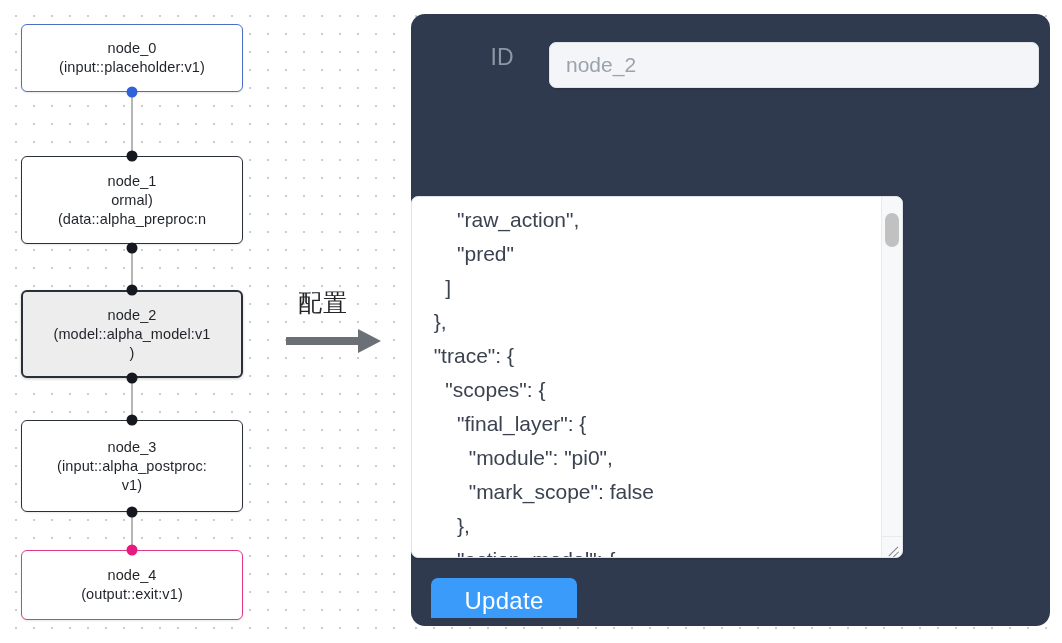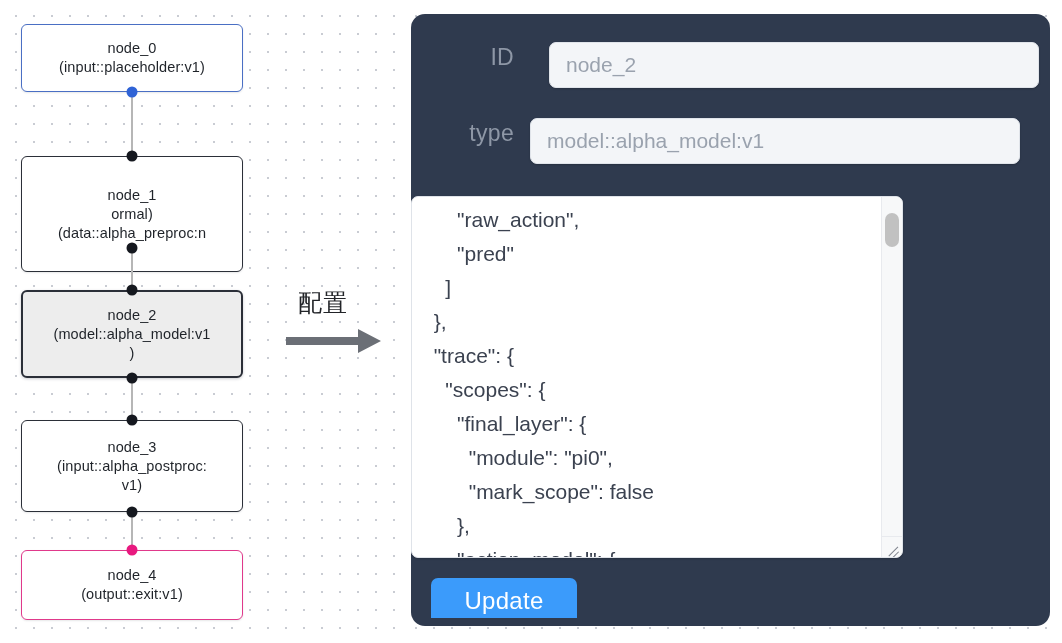--- a/index.html
+++ b/index.html
@@ -276,21 +276,21 @@
     <div class="edge" style="left:132px; top:248px; height:42px;"></div>
     <div class="edge" style="left:132px; top:378px; height:42px;"></div>
     <div class="edge" style="left:132px; top:512px; height:38px;"></div>
 
     <div class="node accent-blue" style="left:21px; top:24px; width:222px; height:68px;">
       <span class="nline">node_0</span>
       <span class="nline">(input::placeholder:v1)</span>
     </div>
     <div class="port blue" style="left:132px; top:92px;"></div>
 
-    <div class="node" style="left:21px; top:156px; width:222px; height:116px;">
+    <div class="node" style="left:21px; top:156px; width:222px; height:88px;">
       <span class="nline">node_1</span>
       <span class="nline">ormal)</span>
       <span class="nline">(data::alpha_preproc:n</span>
     </div>
     <div class="port" style="left:132px; top:156px;"></div>
     <div class="port" style="left:132px; top:248px;"></div>
 
     <div class="node selected" style="left:21px; top:290px; width:222px; height:88px;">
       <span class="nline">node_2</span>
       <span class="nline">(model::alpha_model:v1</span>
@@ -323,24 +323,20 @@
     </svg>
   </div>
 
   <div id="config-panel">
 
     <div class="field-row" id="row-id">
       <div class="field-label">ID</div>
       <div class="field-input">node_2</div>
     </div>
 
-    <div class="field-row" id="row-type">
-      <div class="field-label">type</div>
-      <div class="field-input">model::alpha_model:v1</div>
-    </div>
 
     <div class="field-row" id="row-config">
       <div id="config-textarea-wrap">
         <div id="config-textarea">      "raw_action",
       "pred"
     ]
   },
   "trace": {
     "scopes": {
       "final_layer": {

